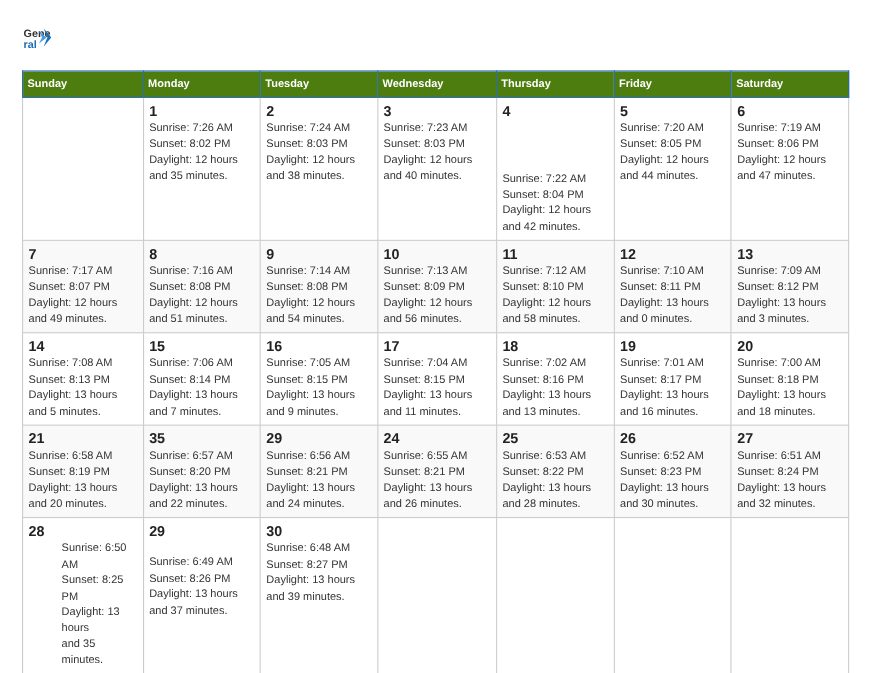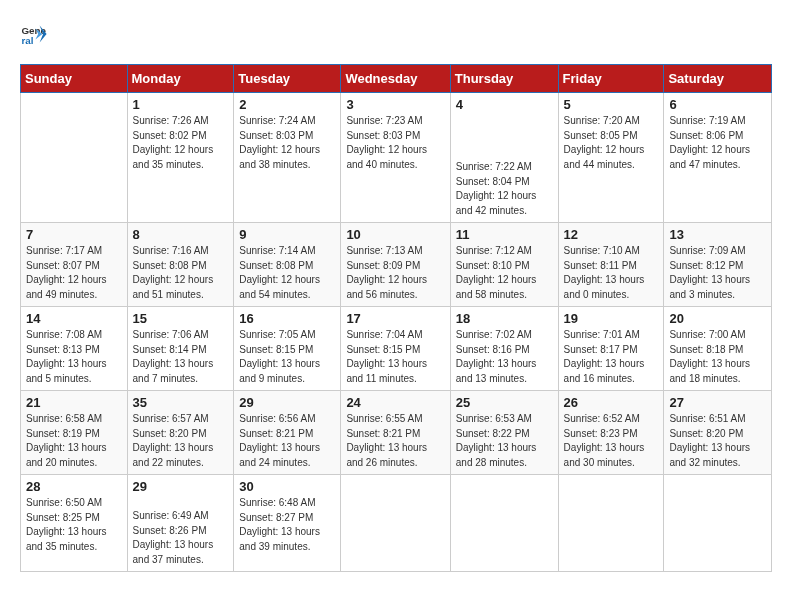--- a/index.html
+++ b/index.html
@@ -46,25 +46,25 @@
     .location-title {
       font-size: 16px;
       color: #444;
     }
     .calendar-table {
       width: 100%;
       border-collapse: collapse;
       font-size: 11px;
     }
     .calendar-table th {
-      background-color: #b91c1c;
+      background-color: #4d7c0f;
       color: #fff;
       padding: 6px 4px;
       text-align: left;
-      font-size: 13px;
+      font-size: 10px;
       font-weight: bold;
       border: 1px solid #2a6db5;
     }
     .calendar-table td {
       vertical-align: top;
       padding: 4px 5px;
       border: 1px solid #ccc;
       min-height: 80px;
       width: 113px;
       background: #fff;
@@ -310,29 +310,29 @@
         <td>
           <div class="day-number">26</div>
           <div class="day-info" style="white-space: pre-line;">Sunrise: 6:52 AM
 Sunset: 8:23 PM
 Daylight: 13 hours
 and 30 minutes.</div>
         </td>
         <td>
           <div class="day-number">27</div>
           <div class="day-info" style="white-space: pre-line;">Sunrise: 6:51 AM
-Sunset: 8:20 PM
+Sunset: 8:24 PM
 Daylight: 13 hours
 and 32 minutes.</div>
         </td>
       </tr>
       <tr>
         <td>
           <div class="day-number">28</div>
-          <div class="day-info" style="white-space: pre-line;">Sunrise: 6:50 AM
+          <div class="day-info" style="white-space: pre-line; margin-left: 30px;">Sunrise: 6:50 AM
 Sunset: 8:25 PM
 Daylight: 13 hours
 and 35 minutes.</div>
         </td>
         <td>
           <div class="day-number">29</div>
           <div class="day-info" style="white-space: pre-line; margin-top: 15px;">Sunrise: 6:49 AM
 Sunset: 8:26 PM
 Daylight: 13 hours
 and 37 minutes.</div>

